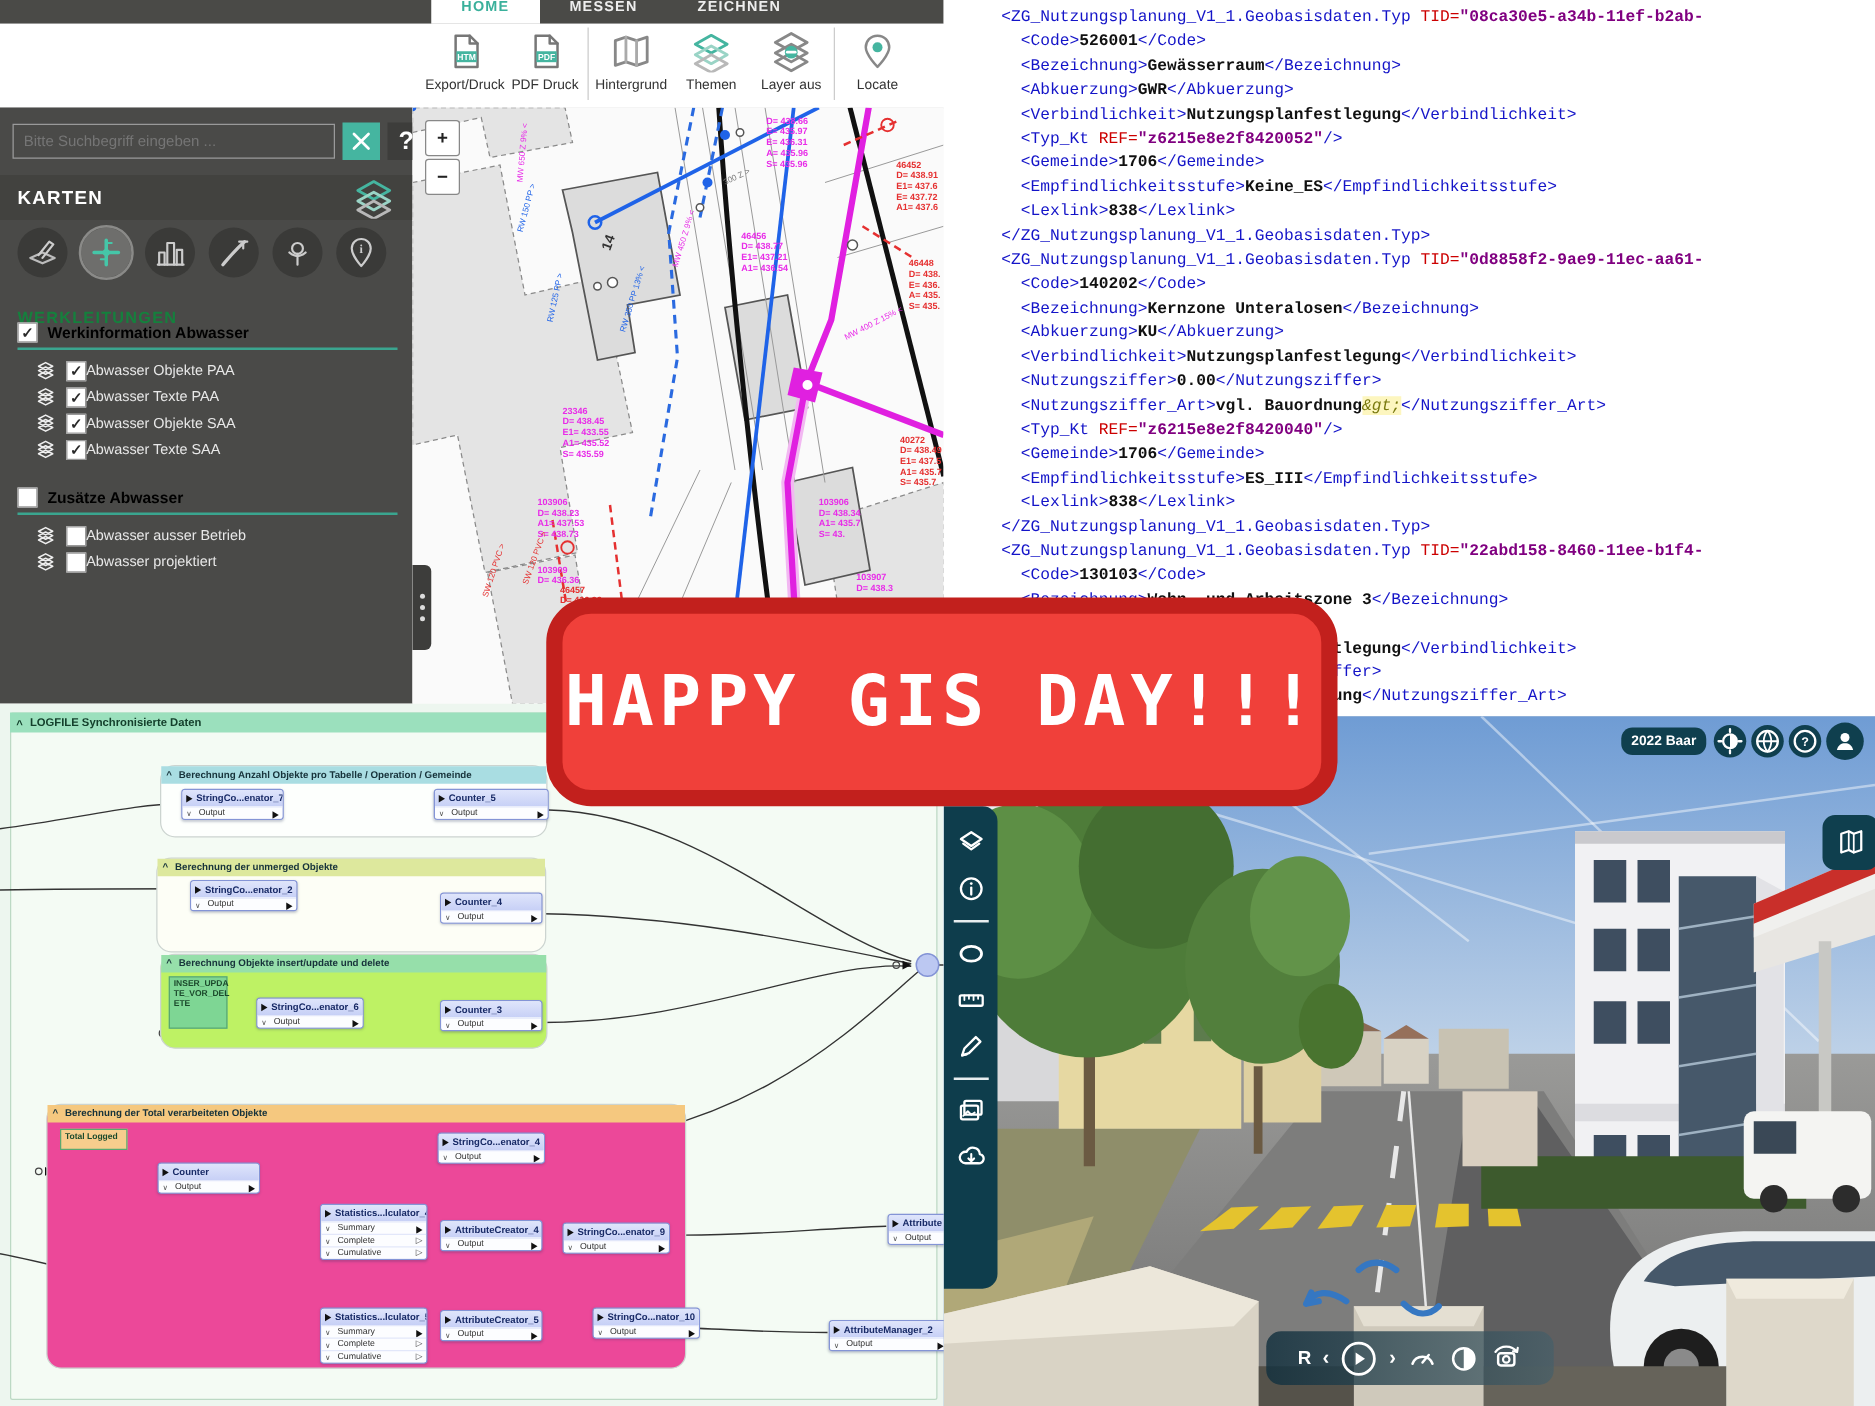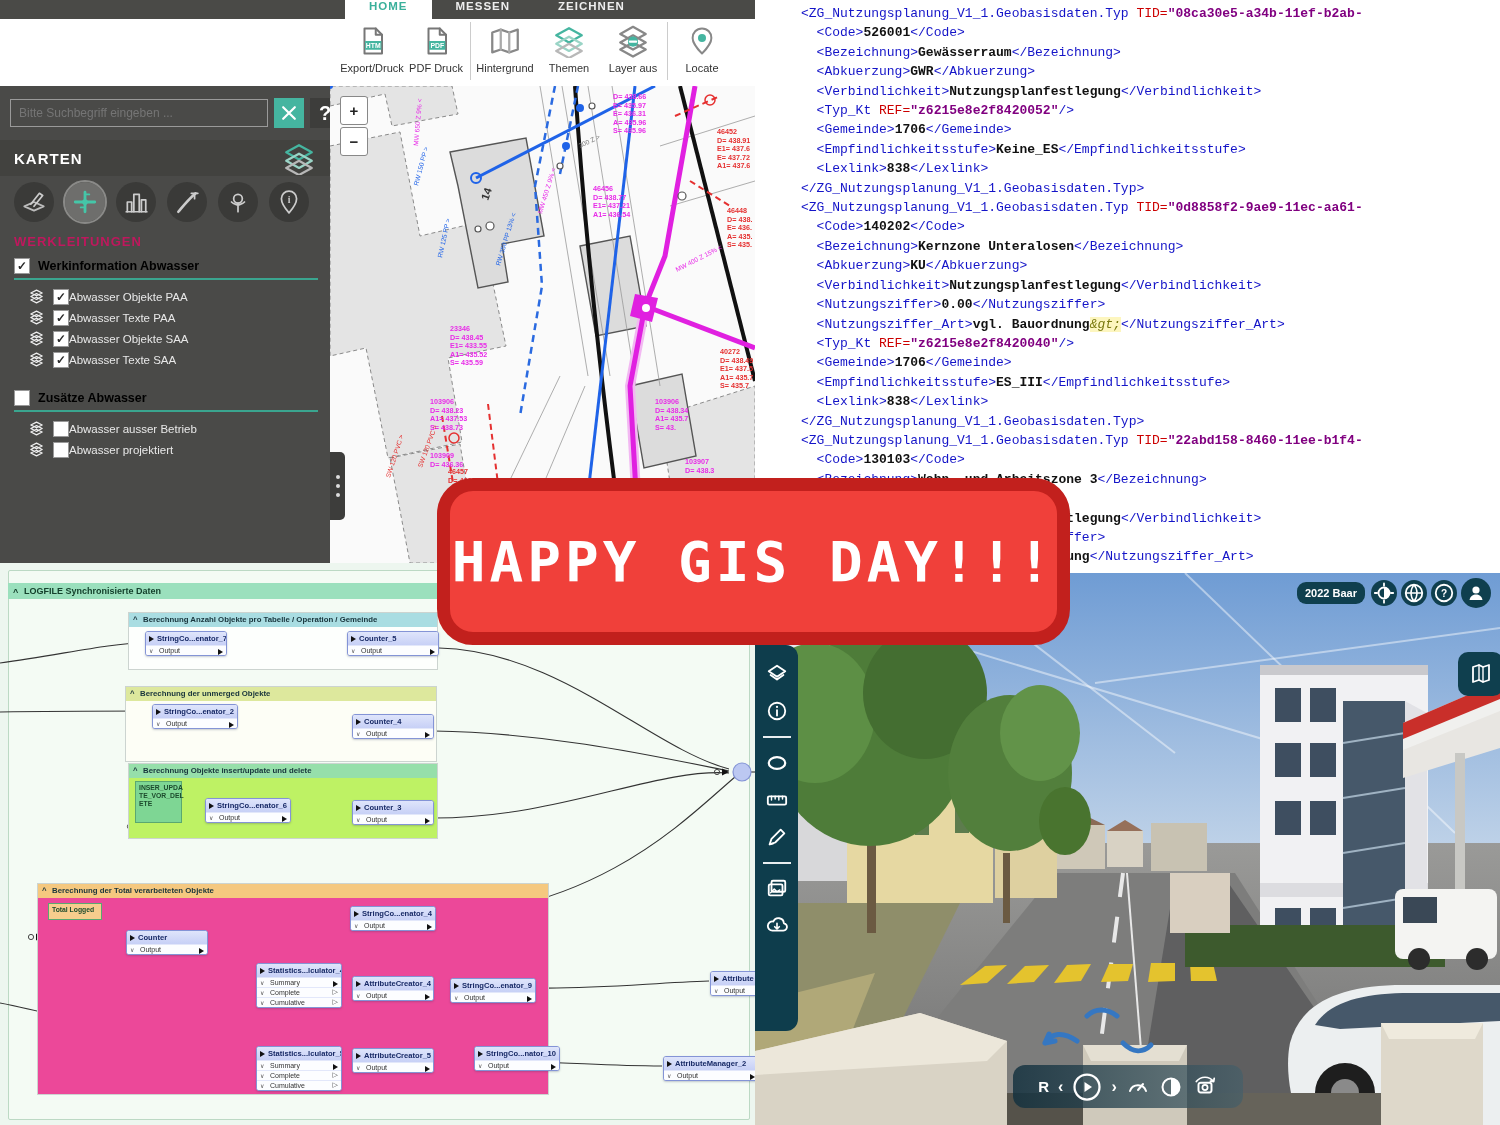--- a/index.html
+++ b/index.html
@@ -33,21 +33,21 @@
   .sq-btn{width:30px;height:30px;margin-left:6px;display:flex;align-items:center;justify-content:center;cursor:pointer}
   #btn-clear{background:#45b5a0}
   #btn-help{background:#3d3d3b;color:#fff;font:bold 20px "Liberation Sans",sans-serif}
   #karten-bar{left:0;top:140px;width:330px;height:36px;background:#42423f;display:flex;align-items:center;
     justify-content:space-between;padding:0 14px;box-sizing:border-box}
   #karten-title{font:bold 15px "Liberation Sans",sans-serif;color:#fff;letter-spacing:1px}
   #tool-row{left:14px;top:182px;display:flex;gap:11px}
   .tool-circ{width:40px;height:40px;border-radius:50%;background:#3a3a38;display:flex;align-items:center;
     justify-content:center;cursor:pointer}
   .tool-circ.active{background:#6e6e6c;outline:2px solid #8a8a88}
-  #panel-title{left:14px;top:234px;font:bold 13px "Liberation Sans",sans-serif;color:#be185d;letter-spacing:1px}
+  #panel-title{left:14px;top:246px;font:bold 13px "Liberation Sans",sans-serif;color:#15803d;letter-spacing:1px}
   #layer-panel{left:0;top:252px;width:330px}
   .sec-head{display:flex;align-items:center;margin:6px 0 4px 14px;cursor:pointer}
   .sec-head .lbl{font:bold 12.5px "Liberation Sans",sans-serif;color:#000000;margin-left:8px}
   .sec-rule{height:2px;background:#3aa58f;margin:4px 0 8px 14px;width:304px}
   .lyr-item{display:flex;align-items:center;margin:4px 0 4px 28px;cursor:pointer}
   .lyr-item .lbl{font:11.5px "Liberation Sans",sans-serif;color:#e8e8e8;}
   .cbx{width:14px;height:14px;background:#fff;border:1px solid #999;display:flex;align-items:center;
     justify-content:center;font:bold 12px "Liberation Sans",sans-serif;color:#2a2a2a;flex:none}
   .stack-ic{margin-right:8px;flex:none;display:flex}
 
@@ -67,24 +67,24 @@
   .xt{color:#1414c8}
   .xa{color:#cc0000}
   .xv{color:#800080;font-weight:bold}
   .xb{color:#111;font-weight:bold}
   .xe{color:#7a7a10;font-style:italic;background:#fdf6bf}
 
   
   #pane-fme{left:0;top:563px;width:755px;height:562px;background:#edf6ef;overflow:hidden}
   #fme-outer{position:absolute;left:8px;top:7px;width:740px;height:548px;background:#f4fbf4;
     border:1px solid #bcd9c4;border-radius:2px}
-  #fme-titlebar{position:absolute;left:8px;top:20px;width:740px;height:16px;background:#9be0bd;
+  #fme-titlebar{position:absolute;left:8px;top:7px;width:740px;height:16px;background:#9be0bd;
     font:bold 9px/16px "Liberation Sans",sans-serif;color:#14402c;padding-left:16px;box-sizing:border-box}
   #fme-titlebar:before{content:"^";position:absolute;left:5px;top:1px;font-weight:bold}
-  .fgroup{position:absolute;border:1px solid #ccd4d0;border-radius:0;box-sizing:border-box}
+  .fgroup{position:absolute;border:1px solid #ccd4d0;border-radius:12px;box-sizing:border-box}
   .fgroup .gh{position:relative;height:14px;font:bold 7.8px/14px "Liberation Sans",sans-serif;color:#17333b;
     padding-left:14px;white-space:nowrap;overflow:hidden}
   .fgroup .gh:before{content:"^";position:absolute;left:4px;top:0;font-weight:bold}
   .fnode{position:absolute;border:1px solid #8494d6;border-radius:3px;background:#fdfdff;
     box-shadow:0 1px 2px rgba(40,50,90,.25);overflow:hidden}
   .fnode .hd{position:relative;background:linear-gradient(#dfe5fb,#c7d0f6);padding:2px 10px 2px 11px;
     font:bold 7.6px "Liberation Sans",sans-serif;color:#182a66;white-space:nowrap}
   .fnode .hd:before{content:"";position:absolute;left:3px;top:4px;border-left:5px solid #111;
     border-top:3px solid transparent;border-bottom:3px solid transparent}
   .fnode .rw{position:relative;border-top:1px solid #e2e7fa;background:#fcfdff;

